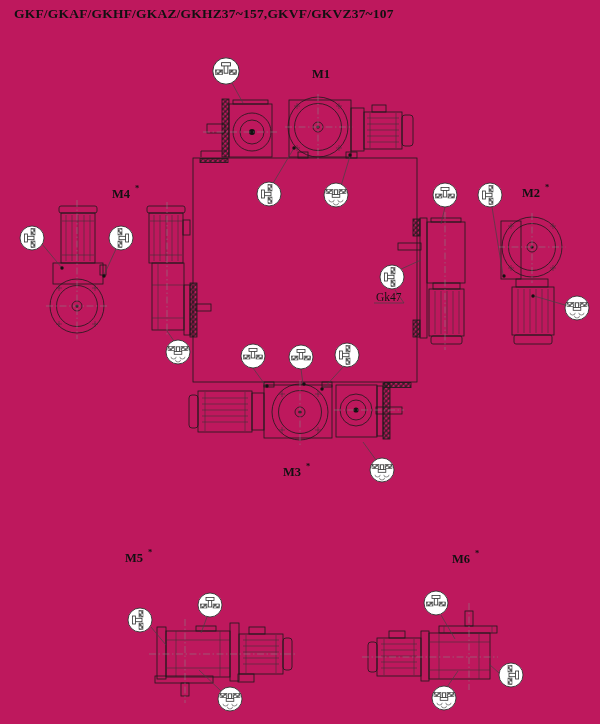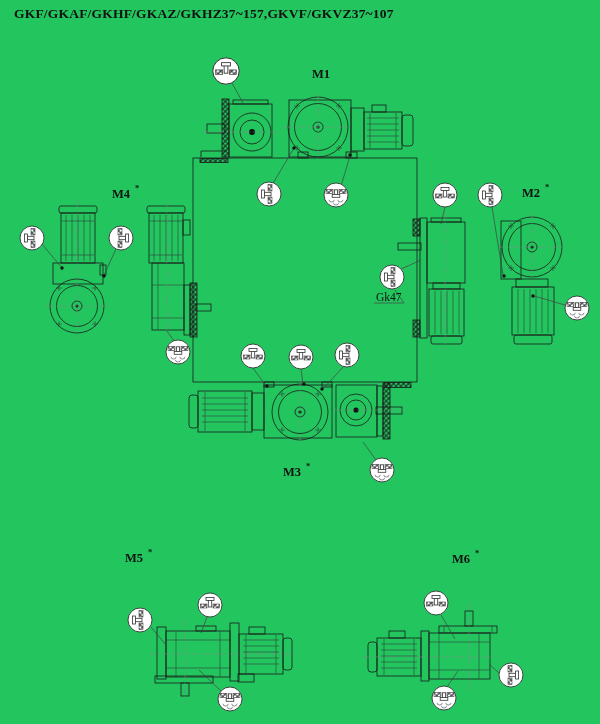--- a/index.html
+++ b/index.html
@@ -1,16 +1,16 @@
 <!DOCTYPE html>
 <html><head>
 <meta charset="utf-8">
 <style>
   html,body{margin:0;padding:0;background:#fff;}
-  .page{position:relative;width:600px;height:724px;background:#22c55e;overflow:hidden;
+  .page{position:relative;width:600px;height:724px;background:#be185d;overflow:hidden;
         font-family:"Liberation Serif",serif;}
   .title{position:absolute;left:14px;top:6px;font-weight:bold;font-size:13.5px;
          letter-spacing:.2px;color:#111;white-space:nowrap;}
   svg{position:absolute;left:0;top:0;}
   svg rect,svg circle,svg path,svg line{stroke:#1b1b1b;stroke-width:.8;fill:none;stroke-linecap:butt;}
   .hz{fill:url(#hp);}
   .th{stroke-width:.55;stroke:#333;}
   .cl{stroke:#888;stroke-width:.55;stroke-dasharray:7 2.5 1.5 2.5;}
   .ldr{stroke:#444;stroke-width:.7;}
   .dk{fill:#111;stroke:none;}

